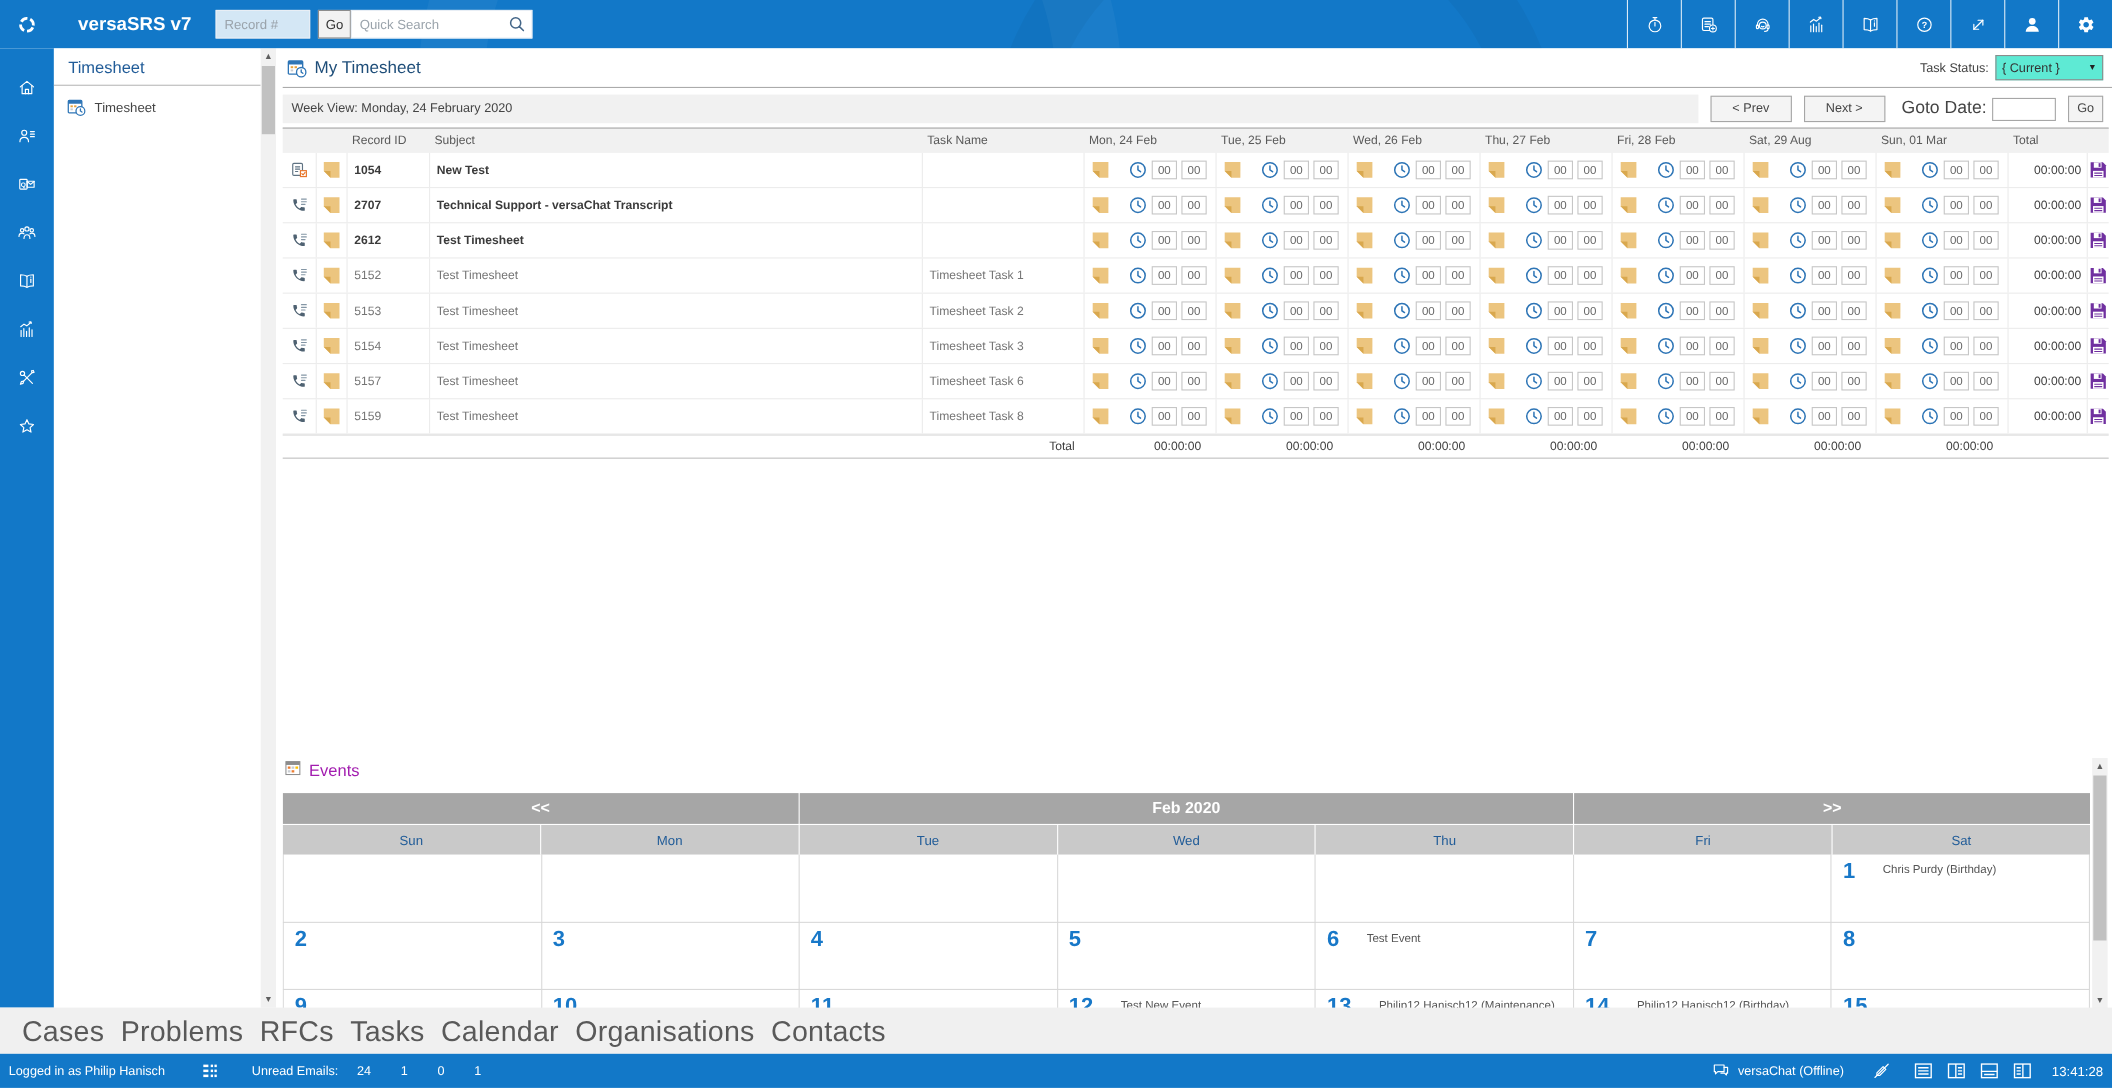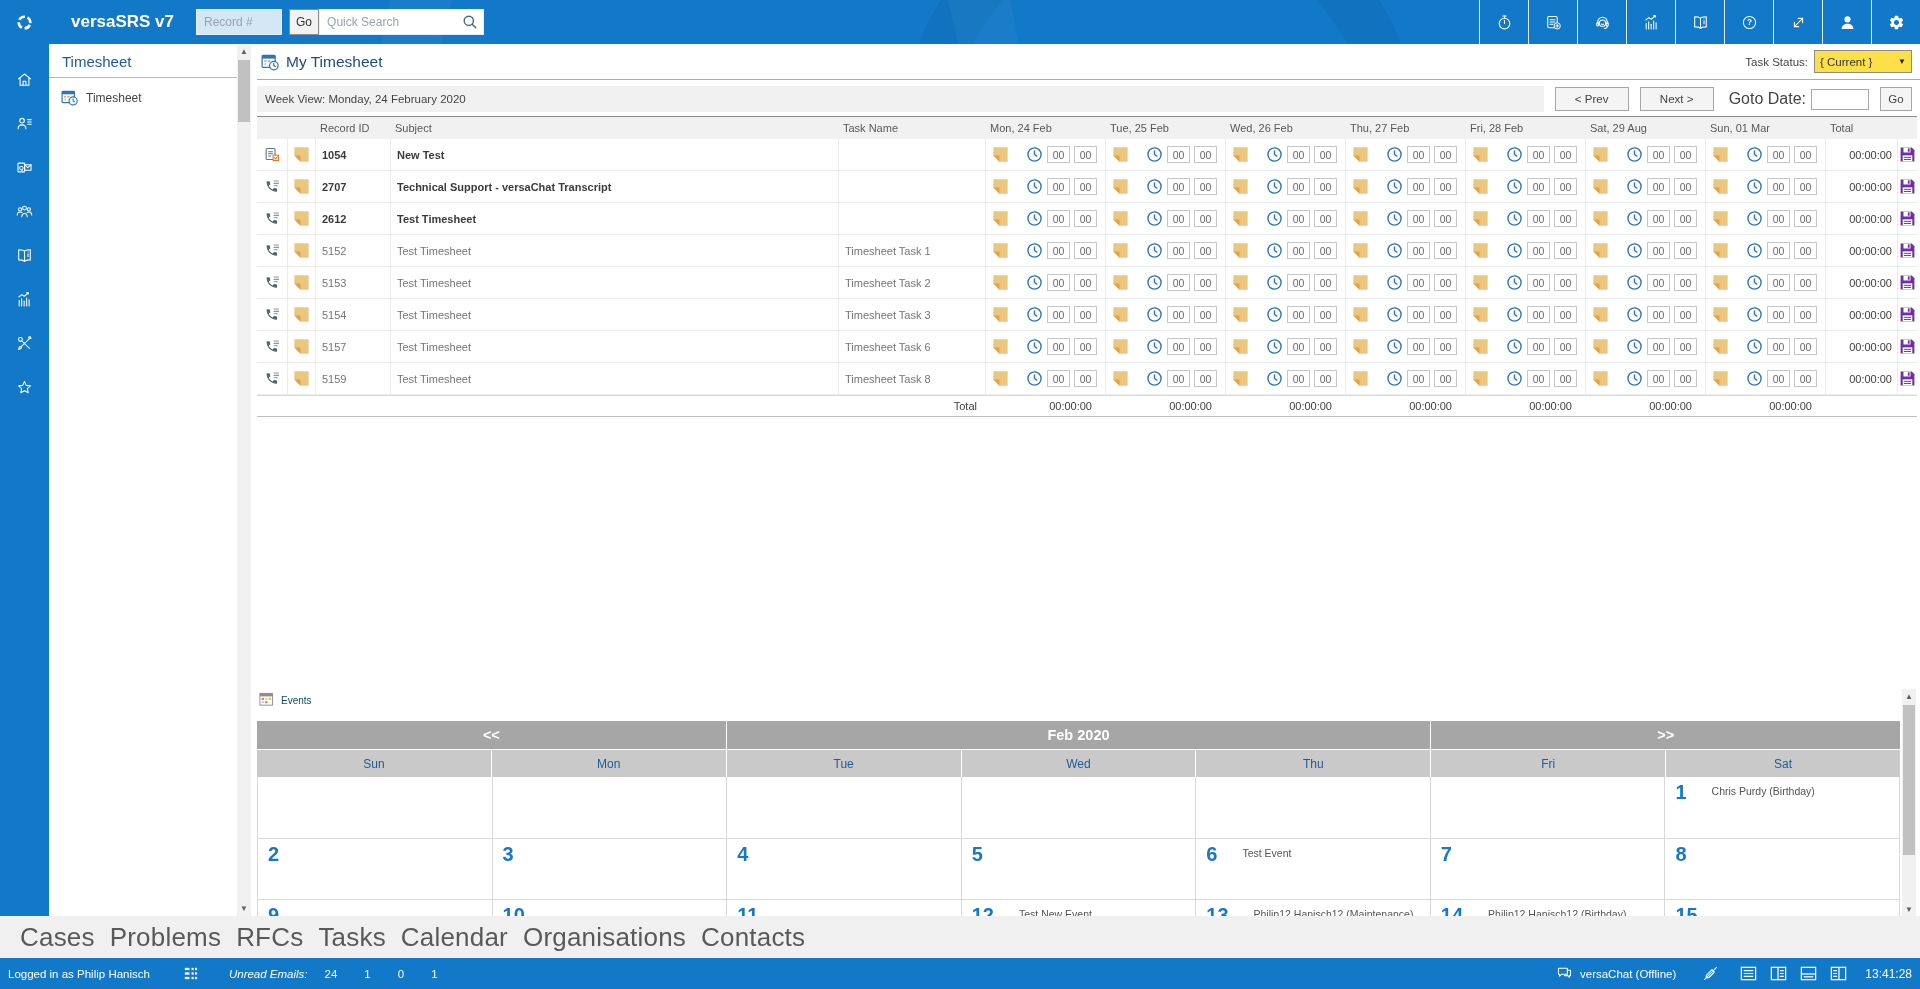--- a/index.html
+++ b/index.html
@@ -50,21 +50,21 @@
     display:flex; align-items:center; justify-content:center; cursor:pointer; }
   .sc-thumb { position:absolute; left:1px; width:12px; background:#c1c1c1; }
 
   
   .main { position:absolute; left:251px; top:44px; width:1669px; height:872px; background:#fff; padding-left:6px; }
   .main-header { height:36px; display:flex; align-items:center; border-bottom:1px solid #ababab; padding-right:8px; }
   .mh-icon { width:18px; height:18px; margin:0 7px 0 4px; }
   .mh-title { font-size:15.5px; color:#1f4e79; }
   .mh-spacer { flex:1; }
   .ts-label { font-size:11.5px; color:#444; margin-right:6px; }
-  .select { width:98px; height:23px; border:1px solid #8c8c8c; background:#fde047; display:flex; align-items:center;
+  .select { width:98px; height:23px; border:1px solid #8c8c8c; background:#5eead4; display:flex; align-items:center;
     font-size:11.5px; color:#333; padding:0 5px; cursor:pointer; }
   .select .caret { margin-left:auto; font-size:8px; color:#222; }
 
   .toolbar { margin-top:6px; height:26px; display:flex; align-items:center; padding-right:8px; }
   .weekbar { flex:1; height:26px; background:#f1f1f1; font-size:11.5px; color:#444;
     display:flex; align-items:center; padding-left:8px; }
   .btn { height:24px; background:#f4f4f4; border:1px solid #a6a6a6; font-size:11.5px; color:#444;
     margin-left:11px; min-width:74px; cursor:pointer; }
   .btn.small { min-width:32px; }
   .goto-label { font-size:16px; color:#444; margin-left:15px; }
@@ -92,21 +92,21 @@
     text-align:center; padding:0; background:#fff; }
   .c-total { justify-content:flex-end; padding-right:5px; color:#404040; }
   .c-save { justify-content:center; cursor:pointer; }
   .c-save svg { width:15px; height:15px; }
   .ts-foot { height:22px; border-top:1px solid #d9d9d9; border-bottom:1px solid #bfbfbf; color:#404040; }
   .f-label { justify-content:flex-end; padding-right:8px; }
   .f-total { justify-content:flex-end; padding-right:13px; }
 
   
   .events { margin-top:272px; height:228px; position:relative; overflow:hidden; }
-  .ev-title { display:flex; align-items:center; gap:7px; height:22px; font-size:10px; color:#0c4a6e; padding-left:2px; }
+  .ev-title { display:flex; align-items:center; gap:7px; height:22px; font-size:15px; color:#a21caf; padding-left:2px; }
   .ev-title svg { width:15px; height:15px; }
   .cal { width:1643px; margin-top:10px; }
   .cal-head { display:grid; grid-template-columns:repeat(7,1fr); gap:1px; background:#fff; }
   .cal-head > div { background:#a6a6a6; color:#fff; height:28px; display:flex; align-items:center; justify-content:center;
     font-size:14.5px; font-weight:bold; cursor:pointer; }
   .cal-nav-prev { grid-column:1 / span 2; }
   .cal-month { grid-column:3 / span 3; cursor:default !important; }
   .cal-nav-next { grid-column:6 / span 2; }
   .cal-dows { display:grid; grid-template-columns:repeat(7,1fr); gap:1px; background:#fff; margin-top:1px; }
   .cal-dows > div { background:#c9c9c9; color:#215c98; height:27px; display:flex; align-items:center; justify-content:center; font-size:12px; }
@@ -119,21 +119,21 @@
   
   .tabbar { position:absolute; left:0; top:916px; width:1920px; height:42px; background:#f0f0f0;
     display:flex; align-items:center; padding-left:20px; }
   .tab { font-size:26px; font-weight:300; color:#595959; margin-right:15px; cursor:pointer; letter-spacing:0.2px; }
 
   .statusbar { position:absolute; left:0; top:958px; width:1920px; height:31px; background:#1278c8;
     display:flex; align-items:center; color:#fff; font-size:11.5px; padding:0 8px; }
   .sb-icon { display:inline-flex; }
   .sb-icon svg { width:17px; height:17px; }
   .sb-grid { margin-left:32px; }
-  .sb-unread-label { margin-left:30px;font-style:italic; }
+  .sb-unread-label { margin-left:30px; }
   .sb-counts { display:flex; gap:27px; margin-left:17px; }
   .sb-right { margin-left:auto; display:flex; align-items:center; }
   .sb-chat-label { margin-left:7px; }
   .sb-pen { margin-left:26px; }
   .sb-layouts { display:flex; gap:11px; margin-left:20px; }
   .sb-layouts svg { width:19px; height:19px; }
   .sb-time { margin-left:17px; font-size:12px; }
 </style>
 </head>
 <body>

